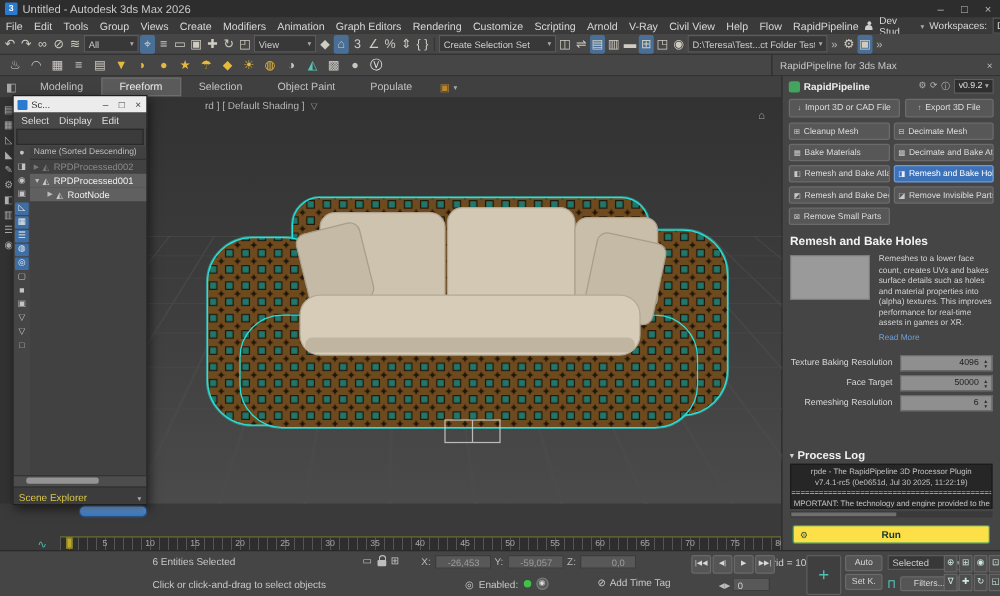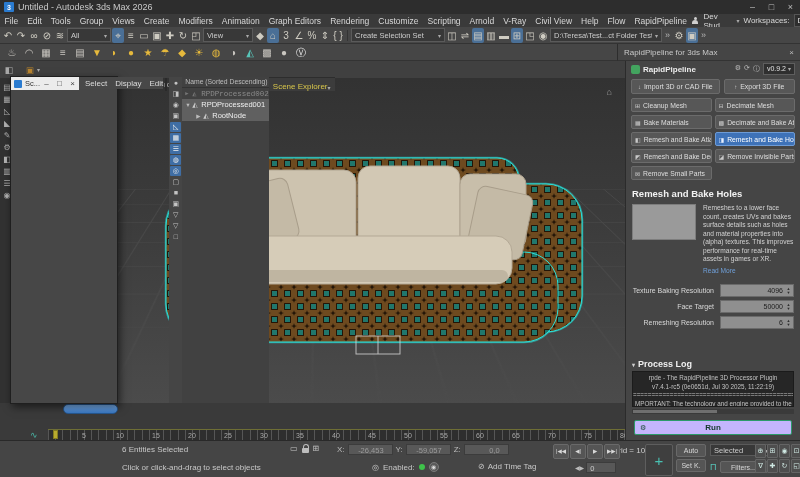--- a/index.html
+++ b/index.html
@@ -43,37 +43,37 @@
   .left-strip{left:0;top:78px;width:14px;height:325px;background:#323232;display:flex;flex-direction:column;align-items:center;gap:3px;padding-top:5px;box-sizing:border-box;font-size:8px;color:#b2b2b2;}
   
   .viewport{left:14px;top:78px;width:611px;height:325px;background:linear-gradient(180deg,#323232 0%,#3c3c3c 45%,#4b4b4b 100%);overflow:hidden;}
   .vp-grid{position:absolute;left:-45%;width:190%;top:34%;height:130%;
     background-image:repeating-linear-gradient(to right,#4a4a4a 0 1px,transparent 1px 36px),
                      repeating-linear-gradient(to bottom,#464646 0 1px,transparent 1px 30px);
     transform:perspective(430px) rotateX(61deg);transform-origin:50% 0;opacity:.8;}
   .vp-label{left:106px;top:2px;font-size:8px;color:#b5b5b5;display:flex;gap:5px;align-items:center;margin-left:44px;}
   .vp-home{right:13px;top:9px;color:#a5a5a5;font-size:9px;}
   
-  .scene-explorer{left:10px;top:76px;width:108px;height:328px;background:#474747;border:1px solid #1f1f1f;box-shadow:2px 3px 8px rgba(0,0,0,.55);z-index:6;display:flex;box-sizing:border-box;}
+  .scene-explorer{left:10px;top:76px;width:108px;height:328px;background:#474747;border:1px solid #1f1f1f;box-shadow:2px 3px 8px rgba(0,0,0,.55);z-index:6;display:flex;flex-direction:column;box-sizing:border-box;}
   .se-title{height:13px;background:#ececec;display:flex;align-items:center;font-size:7.5px;color:#333;flex:none;}
   .se-logo{width:8px;height:8px;background:#2a7bd0;border-radius:1px;margin:0 3px;flex:none;}
   .se-title .t{flex:1;overflow:hidden;white-space:nowrap;}
   .se-ctrl{width:13px;text-align:center;color:#444;font-size:8px;}
   .se-menu{height:12px;background:#484848;display:flex;align-items:center;gap:8px;padding-left:6px;font-size:8px;color:#ddd;flex:none;}
   .se-search{height:11px;margin:1px 2px;background:#3b3b3b;border:1px solid #2a2a2a;flex:none;}
   .se-body{flex:1;display:flex;min-height:0;}
   .se-strip{width:13px;background:#454545;display:flex;flex-direction:column;align-items:center;gap:1px;font-size:7px;color:#c4c4c4;padding-top:1px;box-sizing:border-box;}
   .se-strip span{width:11px;height:10px;line-height:10px;text-align:center;border-radius:1px;}
   .se-strip span.on{background:#3f6ea5;color:#eee;}
   .se-list{flex:1;background:#414141;display:flex;flex-direction:column;min-width:0;}
   .se-header{height:10px;font-size:6.8px;color:#bdbdbd;border-bottom:1px solid #333;padding-left:3px;line-height:10px;white-space:nowrap;overflow:hidden;flex:none;}
   .se-row{height:11px;display:flex;align-items:center;font-size:7.5px;color:#cfcfcf;padding-left:3px;white-space:nowrap;overflow:hidden;flex:none;}
   .se-row .ar{width:7px;font-size:5.5px;color:#bbb;flex:none;}
   .se-row .ic{width:9px;font-size:7px;color:#c9c9c9;flex:none;}
-  .se-row.dim{color:#8a8a8a;font-family:Liberation Mono, monospace;} .se-row.dim .ic,.se-row.dim .ar{color:#777;}
+  .se-row.dim{color:#8a8a8a;} .se-row.dim .ic,.se-row.dim .ar{color:#777;}
   .se-row.selected{background:#606060;color:#efefef;}
   .se-row.child{padding-left:14px;}
   .se-scroll{height:8px;background:#4d4d4d;border-top:1px solid #333;position:relative;flex:none;}
   .se-thumb{position:absolute;left:10px;top:1px;width:55%;height:5px;background:#949494;border-radius:2px;}
   .se-footer{height:13px;background:#3c3c3c;border-top:1px solid #2d2d2d;display:flex;align-items:flex-end;padding:0 4px;font-size:8px;color:#d8c64a;flex:none;}
   .se-footer .dd-caret{margin-left:auto;}
   
   .rp-panel{left:625px;top:61px;width:175px;height:379px;background:#454545;border-left:1px solid #2b2b2b;z-index:5;display:flex;flex-direction:column;box-sizing:border-box;font-size:7px;}
   .rp-header{height:16px;display:flex;align-items:center;gap:3px;padding:0 5px;flex:none;}
   .rp-logo{width:9px;height:9px;background:#43a45f;border-radius:2px;flex:none;}
@@ -99,21 +99,21 @@
   .rp-input .val{position:absolute;right:10px;top:0;line-height:11px;font-size:7px;color:#1d1d1d;}
   .rp-spin{position:absolute;right:1px;top:0;width:7px;height:11px;display:flex;flex-direction:column;align-items:center;justify-content:center;font-size:4px;color:#2e2e2e;line-height:4px;}
   .rp-spacer{flex:1;}
   .rp-log-title{display:flex;align-items:center;gap:3px;padding:0 6px 2px;font-size:9px;font-weight:bold;color:#f0f0f0;flex:none;}
   .rp-log-title .dd-caret{color:#cfcfcf;}
   .rp-log{margin:0 6px;height:36px;background:#262626;border:1px solid #1b1b1b;overflow:hidden;flex:none;padding-top:2px;box-sizing:border-box;}
   .rp-log div{font-size:6.3px;color:#c2c2c2;white-space:nowrap;line-height:1.35;}
   .rp-log div.c{text-align:center;} .rp-log div.l{text-align:left;padding-left:2px;}
   .rp-logscroll{margin:2px 6px 0;height:5px;background:#3a3a3a;position:relative;flex:none;}
   .rp-logthumb{position:absolute;left:1px;top:1px;width:52%;height:3px;background:#6f6f6f;}
-  .rp-run{margin:6px 8px 5px;height:13px;background:#c4b5fd;border:1px solid #2c9a6a;border-radius:2px;display:flex;align-items:center;justify-content:center;position:relative;font-size:8px;color:#15382b;font-weight:bold;flex:none;}
+  .rp-run{margin:6px 8px 5px;height:13px;background:#fde047;border:1px solid #2c9a6a;border-radius:2px;display:flex;align-items:center;justify-content:center;position:relative;font-size:8px;color:#15382b;font-weight:bold;flex:none;}
   .rp-run .ric{position:absolute;left:5px;font-size:7px;color:#1c4a38;font-weight:normal;}
   
   .timeline{left:0;top:403px;width:800px;height:37px;background:#3a3a3a;z-index:1;}
   .slider-handle{left:63px;top:1px;width:55px;height:10px;background:linear-gradient(#7ab0ec,#3a79c4);border:1px solid #27578f;border-radius:5px;box-sizing:border-box;}
   .frame-ctrl{left:75px;top:14px;height:11px;display:flex;}
   .fc-btn{width:10px;background:#4e4e4e;border:1px solid #3a3a3a;font-size:7px;color:#bbb;text-align:center;line-height:9px;box-sizing:border-box;}
   .fc-box{width:216px;background:#4e4e4e;border:1px solid #3a3a3a;border-left:none;border-right:none;font-size:7.5px;color:#ddd;text-align:center;line-height:10px;}
   .mini-curve{left:30px;top:27px;color:#4ab8a8;font-size:9px;}
   .ruler{left:48px;top:26px;width:752px;height:11px;background:#2e2e2e;border-top:1px solid #6e6e35;
     background-image:repeating-linear-gradient(to right,#565656 0 1px,transparent 1px 7.2px);
@@ -266,20 +266,27 @@
     </span>
   </div>
 
   <div class="abs panel-tab">
     <span>RapidPipeline for 3ds Max</span>
     <span class="close">×</span>
   </div>
 
   <div class="abs ribbon">
     <span class="ribbon-grip">◧</span>
+    <span style="display:flex">
+      <span class="ribbon-tab">Modeling</span>
+        <span class="ribbon-tab active">Freeform</span>
+        <span class="ribbon-tab">Selection</span>
+        <span class="ribbon-tab">Object Paint</span>
+        <span class="ribbon-tab">Populate</span>
+    </span>
     <span class="ribbon-more">
       <span>▣</span>
       <span class="dd-caret">▾</span>
     </span>
   </div>
 
   <div class="abs left-strip">
     <span>▤</span>
       <span>▦</span>
       <span>◺</span>

